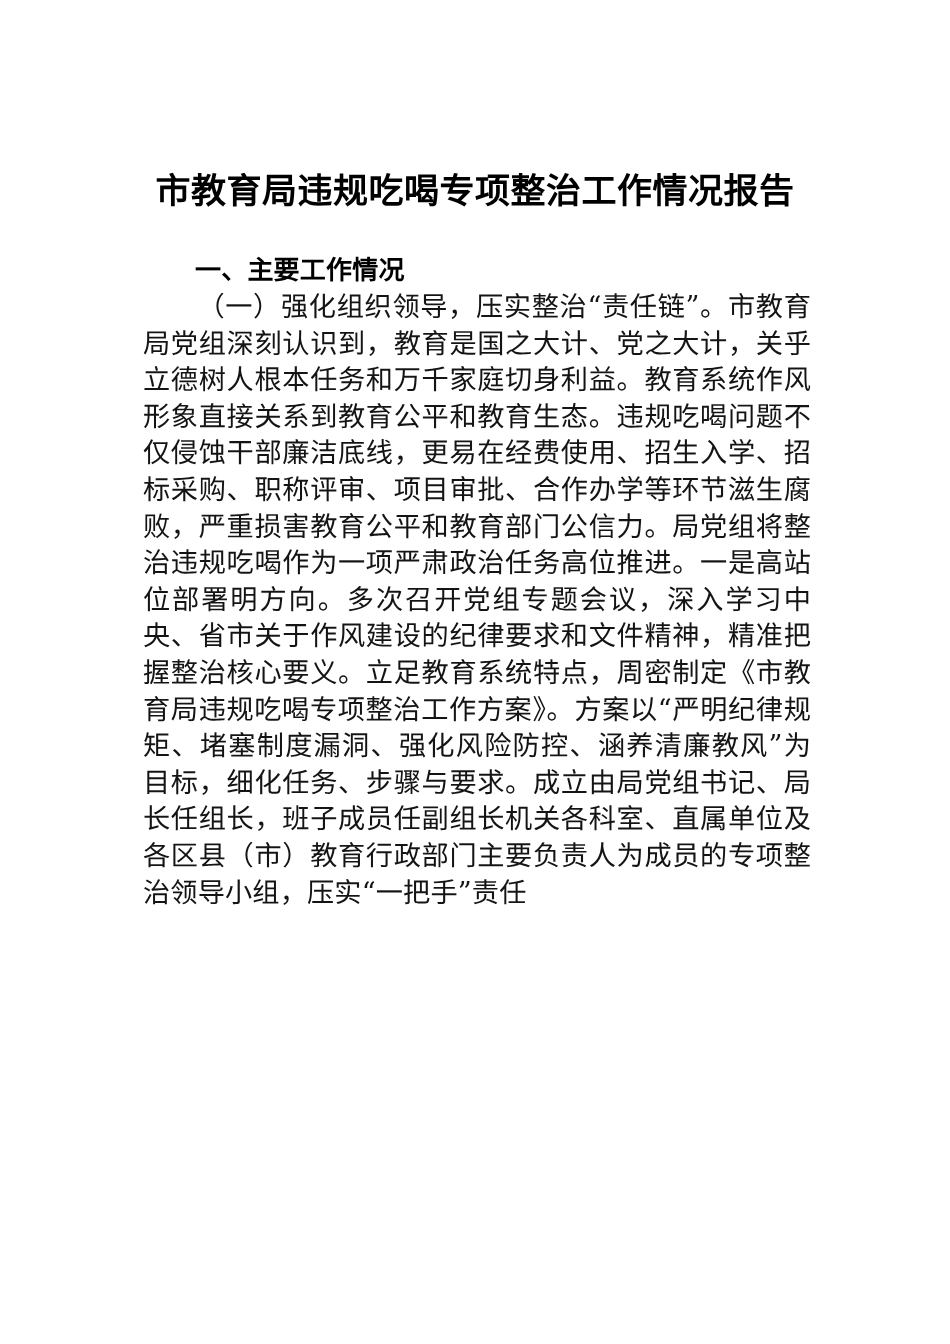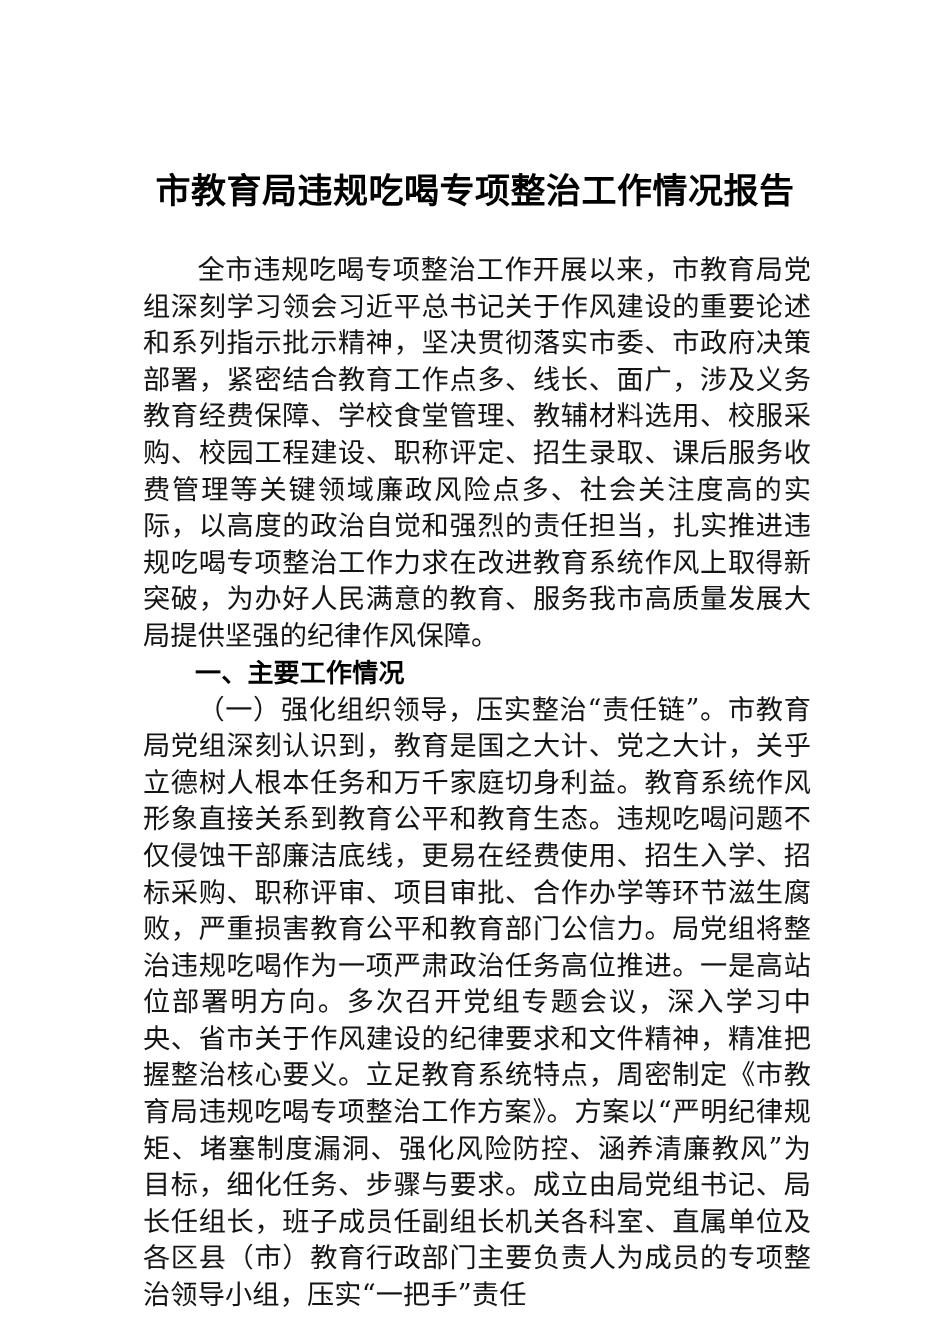--- a/index.html
+++ b/index.html
@@ -85,21 +85,20 @@
 </style>
 </head>
 <body>
 
 <div class="page">
 
   <h1 class="doc-title">市教育局违规吃喝专项整治工作情况报告</h1>
 
   <div class="body-col">
 
-    <p class="para indent">全市违规吃喝专项整治工作开展以来，市教育局党组深刻学习领会习近平总书记关于作风建设的重要论述和系列指示批示精神，坚决贯彻落实市委、市政府决策部署，紧密结合教育工作点多、线长、面广，涉及义务教育经费保障、学校食堂管理、教辅材料选用、校服采购、校园工程建设、职称评定、招生录取、课后服务收费管理等关键领域廉政风险点多、社会关注度高的实际，以高度的政治自觉和强烈的责任担当，扎实推进违规吃喝专项整治工作力求在改进教育系统作风上取得新突破，为办好人民满意的教育、服务我市高质量发展大局提供坚强的纪律作风保障。</p>
 
     <p class="section-head">一、主要工作情况</p>
 
     <p class="para indent">（一）强化组织领导，压实整治“责任链”。市教育局党组深刻认识到，教育是国之大计、党之大计，关乎立德树人根本任务和万千家庭切身利益。教育系统作风形象直接关系到教育公平和教育生态。违规吃喝问题不仅侵蚀干部廉洁底线，更易在经费使用、招生入学、招标采购、职称评审、项目审批、合作办学等环节滋生腐败，严重损害教育公平和教育部门公信力。局党组将整治违规吃喝作为一项严肃政治任务高位推进。一是高站位部署明方向。多次召开党组专题会议，深入学习中央、省市关于作风建设的纪律要求和文件精神，精准把握整治核心要义。立足教育系统特点，周密制定《市教育局违规吃喝专项整治工作方案》。方案以“严明纪律规矩、堵塞制度漏洞、强化风险防控、涵养清廉教风”为目标，细化任务、步骤与要求。成立由局党组书记、局长任组长，班子成员任副组长机关各科室、直属单位及各区县（市）教育行政部门主要负责人为成员的专项整治领导小组，压实“一把手”责任</p>
 
   </div>
 
 </div>
 
 </body></html>

